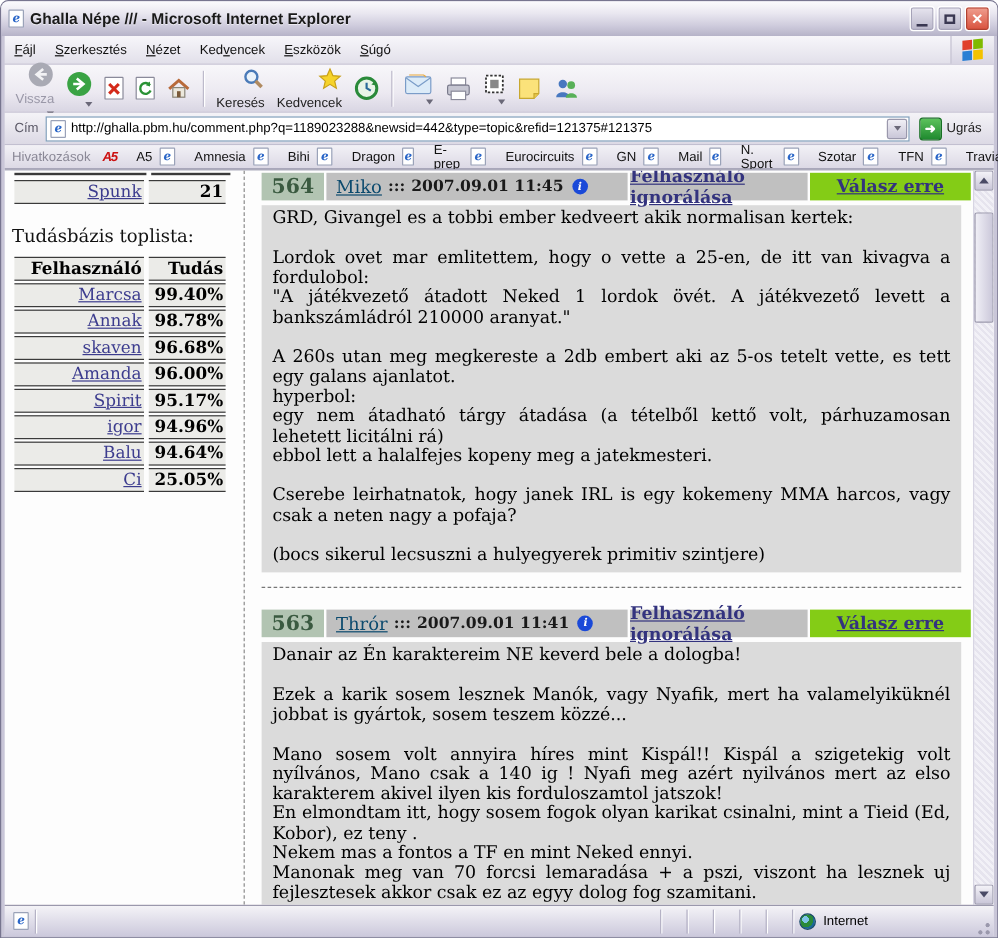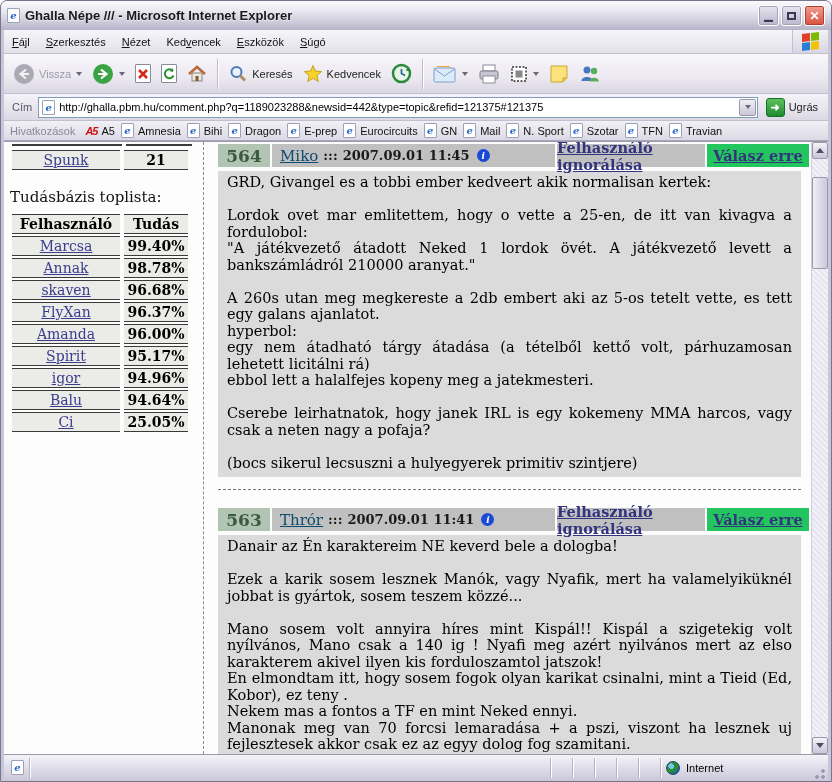--- a/index.html
+++ b/index.html
@@ -38,21 +38,21 @@
     border-left:1px solid #c2bfd0; background:linear-gradient(180deg,#f2f1f6,#d8d5e3); }
   .win-flag { display:grid; grid-template-columns:8px 8px; grid-template-rows:8px 8px;
     gap:1px; transform:skewY(-6deg); }
   .win-flag i:nth-child(1){background:#e03f2a;} .win-flag i:nth-child(2){background:#7fba00;}
   .win-flag i:nth-child(3){background:#2a7fd4;} .win-flag i:nth-child(4){background:#f3c200;}
 
   
   .toolbar { height:40px; display:flex; align-items:center; padding:0 4px;
     background:linear-gradient(180deg,#f8f7fa 0%,#ece9f1 60%,#d9d6e3 100%);
     border-bottom:1px solid #c2bfd0; }
-  .tb-btn { display:flex; align-items:center; gap:4px; padding:3px 5px; border-radius:3px; }
+  .tb-btn { display:flex; align-items:flex-end; gap:4px; padding:3px 5px; border-radius:3px;flex-direction:column; }
   .tb-label { font-size:11px; color:#222; }
   .tb-label.disabled { color:#9a98a8; }
   .chev { width:0; height:0; border-left:3.5px solid transparent; border-right:3.5px solid transparent;
     border-top:4px solid #6a6878; margin-left:1px; }
   .tb-sep { width:1px; height:30px; background:#bdbACD; background:#bdbacb; margin:0 5px;
     box-shadow:1px 0 0 #fff; }
 
   .doc-icon { width:16px; height:19px; background:#fff; border:1px solid #8a8a9a;
     border-radius:1px; position:relative; display:flex; align-items:center; justify-content:center; }
 
@@ -68,55 +68,55 @@
   .go-btn { display:flex; align-items:center; gap:4px; margin-left:6px; padding:1px 6px 1px 2px; }
   .go-icon { width:19px; height:19px; border-radius:3px; background:linear-gradient(180deg,#5cc25c,#1f8a2f);
     color:#fff; font-weight:bold; display:flex; align-items:center; justify-content:center;
     border:1px solid #187024; }
   .go-label { color:#222; }
 
   
   .linksbar { height:20px; display:flex; align-items:center; padding:0 6px; gap:6px;
     background:linear-gradient(180deg,#f2f1f6,#dcd9e5); border-bottom:1px solid #a9a7ba; }
   .links-label { color:#8a8896; margin-right:4px; }
-  .link-item { display:flex; align-items:center; gap:4px; color:#111; }
+  .link-item { display:flex; align-items:center; gap:16px; color:#111; }
   .e-icon { width:13px; height:15px; background:#fff; border:1px solid #9aa2b8; border-radius:1px;
     color:#2a66c8; font:bold italic 10px "DejaVu Serif", serif; display:flex; align-items:center;
     justify-content:center; }
   .a5-icon { color:#cc1111; font:bold italic 11px "Liberation Sans", sans-serif; letter-spacing:-1px; }
 
   
   .content { flex:1; display:flex; background:#fdfdfd; overflow:hidden;
     border-top:1px solid #9a98ac; font-family:"DejaVu Serif", serif; }
   .sidebar { width:200px; padding:2px 5px 0 6px; border-right:1px dashed #8a8a8a; overflow:hidden; }
   .cut-row { display:flex; gap:4px; margin:0 2px 2px 2px; }
   .cut-row i { border-bottom:2px solid #3a3a3a; height:1px; display:block; }
   .cut-row i:first-child { width:110px; } .cut-row i:last-child { width:66px; }
 
   table.side-table { border-collapse:separate; border-spacing:4px 2px; margin-left:-2px; }
   table.side-table td { background:#ebebe8; border-top:1px solid #3a3a3a; border-bottom:1px solid #3a3a3a;
-    text-align:center; font-size:14px; height:20px; padding:0 2px; }
+    text-align:right; font-size:14px; height:20px; padding:0 2px; }
   td.c-name { width:108px; } td.c-val { width:64px; font-weight:bold; }
   .side-link { color:#3c3c8e; text-decoration:underline; }
   .toplist-title { font-size:15px; color:#111; margin:16px 0 6px 0; }
   td.hdr { font-weight:bold; font-size:14px; }
 
   .main { flex:1; padding:2px 2px 0 14px; overflow:hidden; }
   .post { margin-bottom:0; }
   .post-header { display:flex; gap:2px; height:23px; margin-bottom:4px; }
   .ph-num { width:52px; background:#b2c4b2; color:#3a5a40; font-weight:bold; font-size:17px;
     display:flex; align-items:center; justify-content:center; }
   .ph-author { flex:1; background:#c0c0c0; display:flex; align-items:center; padding-left:8px; gap:5px; }
   .author-link { color:#0c4a6e; text-decoration:underline; font-size:15px; }
   .ph-meta { font-weight:bold; font-size:13px; color:#1a1a1a; }
   .info-icon { width:13px; height:13px; border-radius:50%; background:#1a49d8; color:#fff;
     font:italic bold 9px "DejaVu Serif", serif; display:inline-flex; align-items:center;
     justify-content:center; margin-left:2px; }
   .ph-ignore { width:148px; background:#c0c0c0; display:flex; align-items:center; justify-content:center; }
-  .ph-reply { width:102px; background:#22c55e; display:flex; align-items:center; justify-content:center;text-align:center; }
+  .ph-reply { width:134px; background:#84cc16; display:flex; align-items:center; justify-content:center;text-align:center; }
   .hdr-link { color:#33337e; font-weight:bold; font-size:14.5px; text-decoration:underline; }
 
   .post-body { background:#dbdbdb; margin-right:8px; padding:3px 9px 6px 9px;
     font-size:14.5px; line-height:16.5px; color:#000000; white-space:pre-wrap;
     text-align:justify; }
   .post-sep { border-bottom:1px dashed #777; margin:12px 8px 18px 0; height:1px; }
 
   
   .scrollbar { width:17px; background:#f0eff5; display:flex; flex-direction:column;
     border-left:1px solid #d0cede; }
@@ -398,24 +398,20 @@
               </tr>
           <tr>
                 <td class="c-name"><a class="side-link" href="#">Annak</a></td>
                 <td class="c-val">98.78%</td>
               </tr>
           <tr>
                 <td class="c-name"><a class="side-link" href="#">skaven</a></td>
                 <td class="c-val">96.68%</td>
               </tr>
           <tr>
-                <td class="c-name"><a class="side-link" href="#">FlyXan</a></td>
-                <td class="c-val">96.37%</td>
-              </tr>
-          <tr>
                 <td class="c-name"><a class="side-link" href="#">Amanda</a></td>
                 <td class="c-val">96.00%</td>
               </tr>
           <tr>
                 <td class="c-name"><a class="side-link" href="#">Spirit</a></td>
                 <td class="c-val">95.17%</td>
               </tr>
           <tr>
                 <td class="c-name"><a class="side-link" href="#">igor</a></td>
                 <td class="c-val">94.96%</td>

